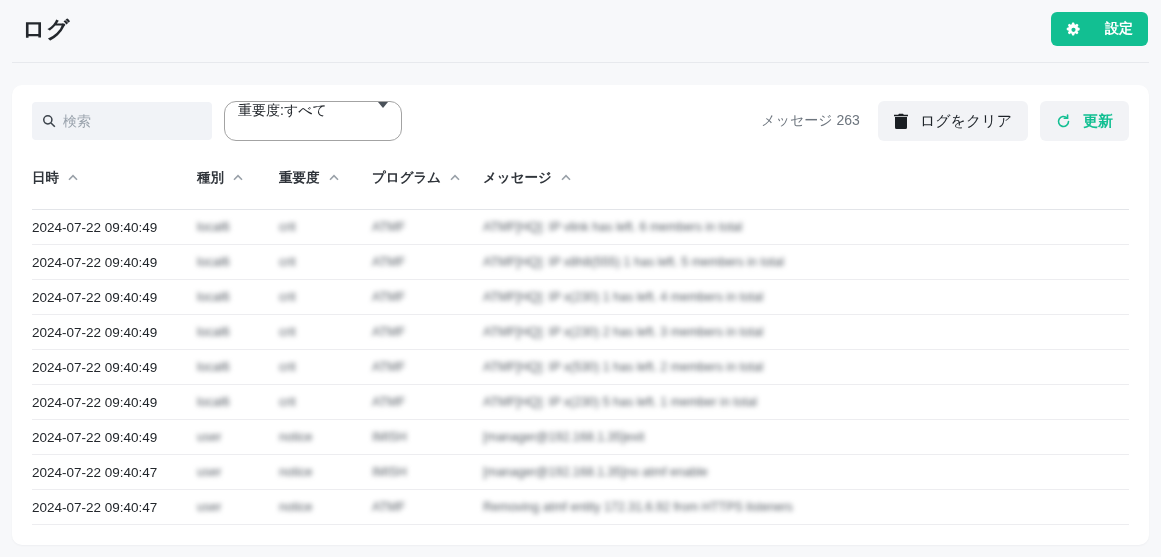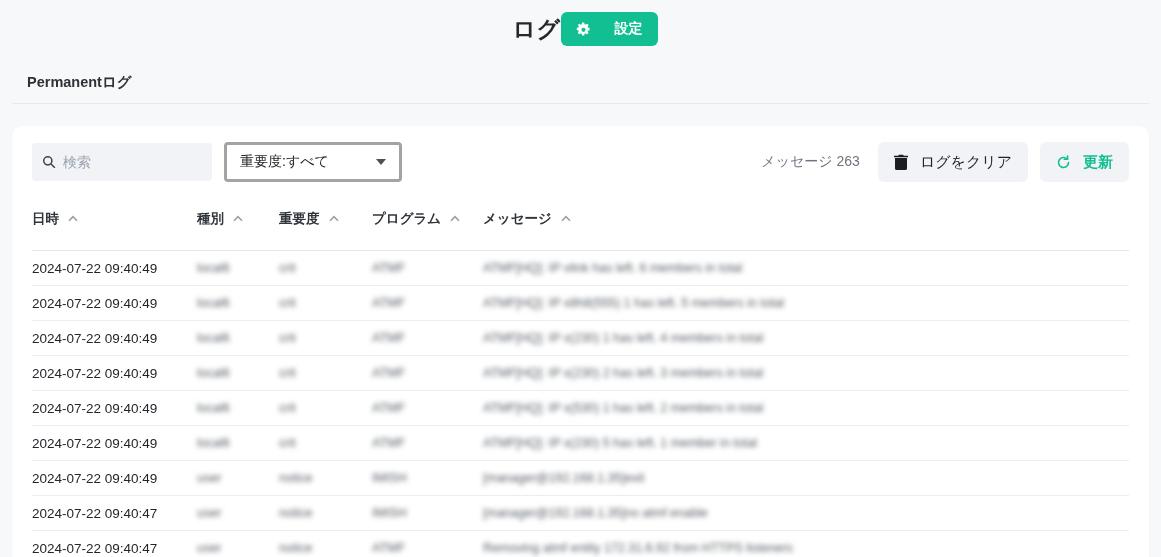--- a/index.html
+++ b/index.html
@@ -11,21 +11,21 @@
     --btn-bg:#f2f3f6;
   }
   *{box-sizing:border-box;margin:0;padding:0;}
   html,body{width:1161px;height:557px;overflow:hidden;}
   body{
     background:#f7f8fa;
     font-family:"Liberation Sans","DejaVu Sans",sans-serif;
     color:var(--text-dark);
   }
   
-  .page-top{display:flex;justify-content:center;align-items:flex-start;padding:12px 13px 0 22px;}
+  .page-top{display:flex;justify-content:space-between;align-items:flex-start;padding:12px 13px 0 22px;}
   .page-title{font-size:23px;font-weight:600;letter-spacing:.5px;padding-top:2px;}
   .btn-settings{
     display:flex;align-items:center;gap:24px;
     background:var(--accent);color:#fff;border:none;cursor:pointer;
     height:34px;padding:0 15px;border-radius:6px;font-size:14px;font-weight:600;
     font-family:inherit;
   }
   
   .tabs{display:flex;margin:16px 12px 0;border-bottom:1px solid var(--line);}
   .tab{
@@ -43,23 +43,23 @@
   .search-box{
     display:flex;align-items:center;gap:7px;width:180px;height:38px;
     background:#f1f3f7;border-radius:4px;padding:0 10px;
   }
   .search-box input{
     border:none;outline:none;background:transparent;width:100%;
     font-size:14px;color:var(--text-dark);font-family:inherit;
   }
   .search-box input::placeholder{color:#9aa3ad;}
   .select{
-    display:flex;align-items:center;justify-content:space-between;
+    display:flex;justify-content:space-between;
     width:178px;height:40px;margin-left:12px;
-    border:3px solid #a3a3a3;border-radius:4px;background:#fff;
+    border:1px solid #a3a3a3;border-radius:12px;background:#fff;
     padding:0 13px;font-size:14px;color:#23272c;cursor:pointer;
   }
   .select .caret{
     width:0;height:0;border-left:5px solid transparent;border-right:5px solid transparent;
     border-top:6px solid #4a5159;
   }
   .spacer{flex:1;}
   .log-count{font-size:14px;color:var(--text-gray);margin-right:18px;white-space:nowrap;}
   .btn-light{
     display:flex;align-items:center;gap:12px;height:40px;padding:0 16px;
@@ -94,21 +94,20 @@
     <span data-name="gear-icon" style="display:flex;">
       <svg width="15" height="15" viewBox="0 0 24 24" fill="#ffffff">
           <path d="M12 8.5A3.5 3.5 0 1 0 12 15.5 3.5 3.5 0 0 0 12 8.5zm9.4 4.9l-2.1-.4a7.6 7.6 0 0 1-.6 1.5l1.2 1.8a1 1 0 0 1-.1 1.3l-1.4 1.4a1 1 0 0 1-1.3.1l-1.8-1.2c-.5.3-1 .5-1.5.6l-.4 2.1a1 1 0 0 1-1 .8h-2a1 1 0 0 1-1-.8l-.4-2.1c-.5-.1-1-.3-1.5-.6l-1.8 1.2a1 1 0 0 1-1.3-.1L3 17.6a1 1 0 0 1-.1-1.3l1.2-1.8c-.3-.5-.5-1-.6-1.5l-2.1-.4a1 1 0 0 1-.8-1v-2a1 1 0 0 1 .8-1l2.1-.4c.1-.5.3-1 .6-1.5L2.9 4.9A1 1 0 0 1 3 3.6L4.4 2.2a1 1 0 0 1 1.3-.1l1.8 1.2c.5-.3 1-.5 1.5-.6l.4-2.1a1 1 0 0 1 1-.8h2a1 1 0 0 1 1 .8l.4 2.1c.5.1 1 .3 1.5.6l1.8-1.2a1 1 0 0 1 1.3.1L20 3.6a1 1 0 0 1 .1 1.3l-1.2 1.8c.3.5.5 1 .6 1.5l2.1.4a1 1 0 0 1 .8 1v2a1 1 0 0 1-.8 1z" transform="translate(0.6,1.1) scale(0.95)"></path>
         </svg>
     </span>
     <span data-name="settings-button-label">設定</span>
   </button>
 </div>
 
 <div class="tabs" data-name="tab-bar">
-  <button class="tab" data-name="tab-permanent-log">Permanentログ</button>
 </div>
 
 <div class="card" data-name="log-panel">
 
   <div class="controls" data-name="toolbar">
     <div class="search-box" data-name="search-box">
       <span data-name="search-icon" style="display:flex;">
         <svg width="14" height="14" viewBox="0 0 24 24" fill="none" stroke="#3c434b" stroke-width="2.6">
             <circle cx="10" cy="10" r="7"></circle>
             <line x1="15.5" y1="15.5" x2="22" y2="22"></line>

